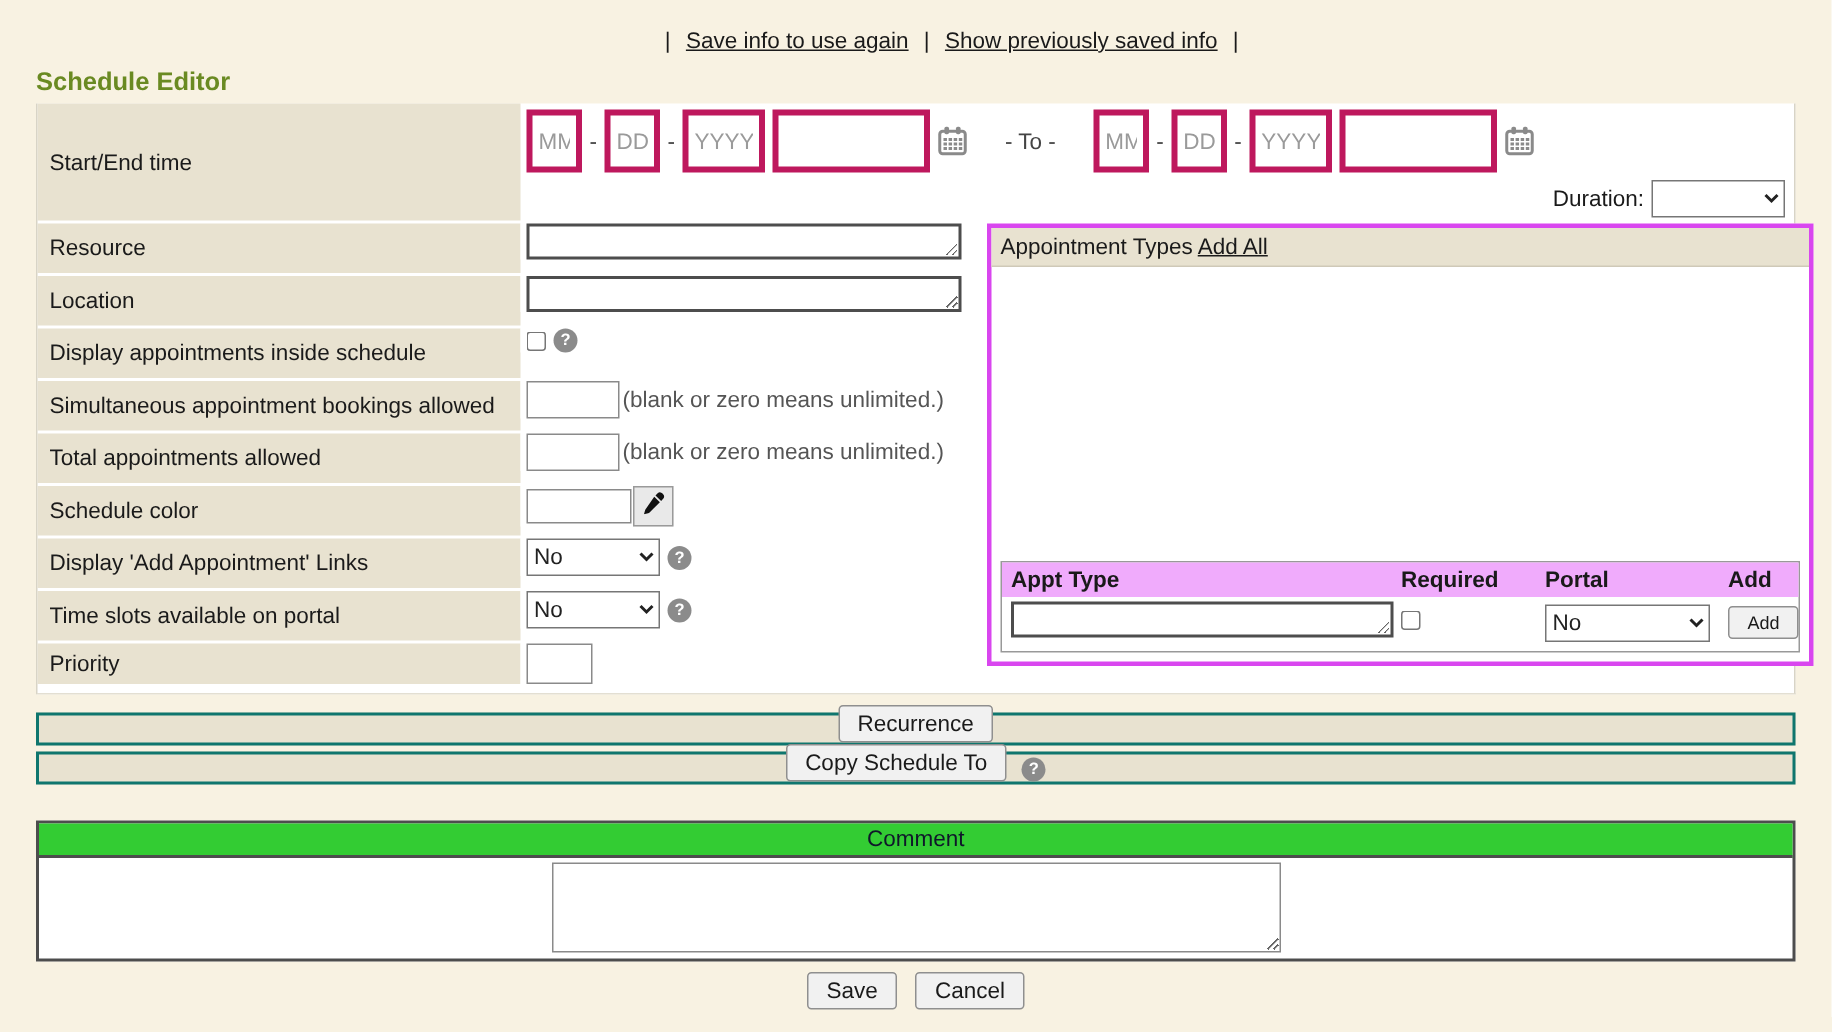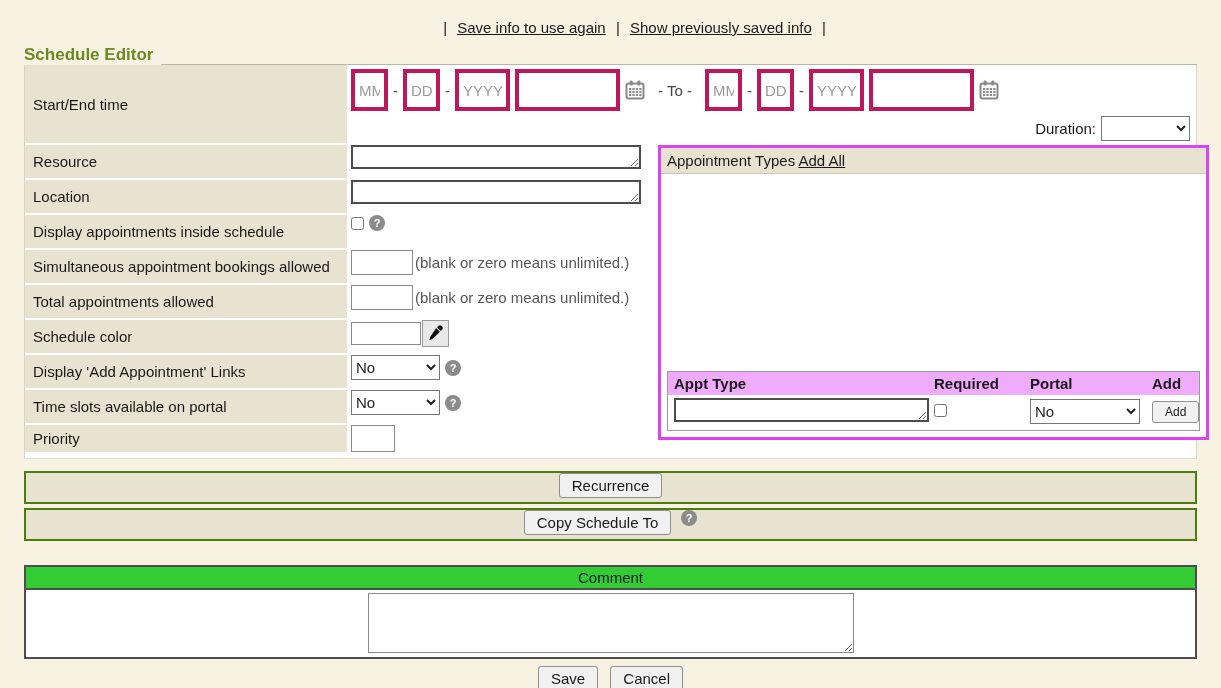--- a/index.html
+++ b/index.html
@@ -12,21 +12,21 @@
     overflow:hidden;
   }
   a { color:#1a1a1a; text-decoration:underline; cursor:pointer; }
 
   
   .top-links { text-align:center; padding:19px 0 9px;margin-left:48px; }
   .top-links span, .top-links a { margin:0 3px; }
 
   
   .editor { margin:0 24px; }
-  .legend-row { display:flex; align-items:flex-end; }
+  .legend-row { display:flex; align-items:flex-start;flex-direction:column; }
   .legend {
     font-weight:bold; font-size:17px; color:#6a8a22; padding-right:8px; white-space:nowrap;
   }
   .legend-line { flex:1; height:0; border-top:1px solid #b9b5a8; margin-top:3px; }
 
   .form-white {
     background:#fff;
     border-left:1px solid #d8d4c6;
     border-right:1px solid #d8d4c6;
     border-bottom:1px solid #e3dfd2;
@@ -51,21 +51,21 @@
   input, select, textarea, button { font-family:"Liberation Sans", sans-serif; font-size:15px; color:#222; }
   .inp { border:4px solid #be185d; height:25px; padding:17px 4px; background:#fff;text-align:right; }
   .inp::placeholder { color:#9a9a9a; }
   .inp-mm { width:37px; } .inp-dd { width:37px; } .inp-yyyy { width:55px; }
   .inp-time { width:105px; }
   .inp-small { width:62px; border:1px solid #8a8a8a; height:25px; padding:1px 4px; }
   .inp-color { width:70px; border:1px solid #8a8a8a; height:23px; padding:1px 4px; }
   .inp-priority { width:44px; border:1px solid #8a8a8a; height:27px; padding:1px 4px; }
   select.sel { height:25px; width:89px; border:1px solid #767676; background:#fff; }
   .dash { color:#444; }
-  .to-text { color:#444; margin:0 8px; white-space:nowrap; }
+  .to-text { color:#444; margin:0 20px; white-space:nowrap; }
 
   textarea.big {
     width:290px; height:24px; border:2px solid #4d4d4d; resize:both; padding:1px 3px;
   }
 
   .note { color:#555; margin-left:2px; white-space:nowrap; }
 
   .help {
     display:inline-flex; align-items:center; justify-content:center;
     width:16px; height:16px; border-radius:50%;
@@ -99,22 +99,22 @@
   .col-type { width:266px; padding-left:6px; }
   .col-req { width:96px; }
   .col-portal { width:122px; }
   .col-add { flex:1; }
   .appt-type-ta { width:255px; height:24px; border:2px solid #4d4d4d; resize:both; padding:1px 3px; }
   .portal-sel { width:110px; height:25px; border:1px solid #767676; background:#fff; }
   .btn-add { font-size:12px; padding:2px 7px; }
 
   
   .bar {
-    margin:0 24px; border:2px solid #4d7c0f; background:#e8e2d0;
-    height:33px; display:flex; align-items:flex-start; justify-content:center; gap:5px;
+    margin:0 24px; border:2px solid #0f766e; background:#e8e2d0;
+    height:22px; display:flex; align-items:flex-end; justify-content:center; gap:5px;
   }
   .bar-recurrence { margin-top:12px; }
   .bar-copy { margin-top:4px; }
 
   button.std {
     background:#f1f1f1; border:1px solid #8f8f8f; border-radius:3px;
     padding:3px 12px; cursor:pointer; color:#1a1a1a;
   }
 
   

